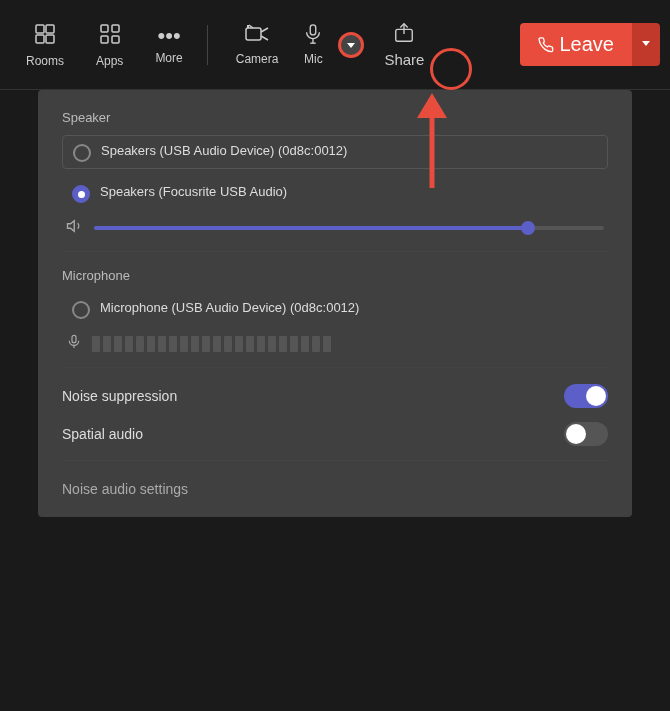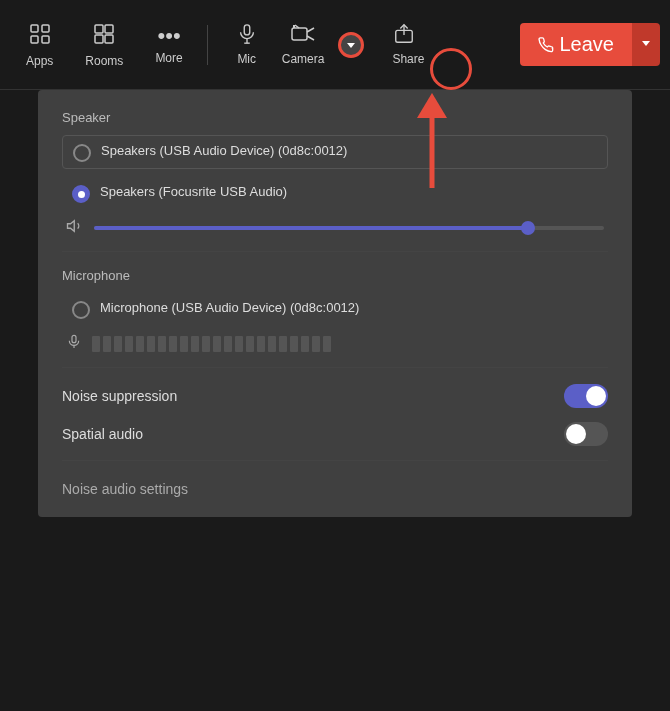--- a/index.html
+++ b/index.html
@@ -301,83 +301,83 @@
     }
   </style>
 </head>
 <body>
 
 <div class="topbar">
   <div class="nav-items">
     <div class="nav-item">
       <span class="nav-icon">
         <svg width="24" height="24" viewBox="0 0 24 24" fill="none" stroke="#ccc" stroke-width="1.5">
+          <rect x="3" y="3" width="8" height="8" rx="1"></rect>
+          <rect x="13" y="3" width="8" height="8" rx="1"></rect>
+          <rect x="3" y="13" width="8" height="8" rx="1"></rect>
+          <rect x="13" y="13" width="8" height="8" rx="1"></rect>
+        </svg>
+      </span>
+      <span>Rooms</span>
+    </div>
+    <div class="nav-item">
+      <span class="nav-icon">
+        <svg width="24" height="24" viewBox="0 0 24 24" fill="none" stroke="#ccc" stroke-width="1.5">
           <rect x="3" y="3" width="7" height="7" rx="1"></rect>
           <rect x="14" y="3" width="7" height="7" rx="1"></rect>
           <rect x="3" y="14" width="7" height="7" rx="1"></rect>
           <rect x="14" y="14" width="7" height="7" rx="1"></rect>
         </svg>
       </span>
       <span>Apps</span>
     </div>
     <div class="nav-item">
-      <span class="nav-icon">
-        <svg width="24" height="24" viewBox="0 0 24 24" fill="none" stroke="#ccc" stroke-width="1.5">
-          <rect x="3" y="3" width="8" height="8" rx="1"></rect>
-          <rect x="13" y="3" width="8" height="8" rx="1"></rect>
-          <rect x="3" y="13" width="8" height="8" rx="1"></rect>
-          <rect x="13" y="13" width="8" height="8" rx="1"></rect>
-        </svg>
-      </span>
-      <span>Rooms</span>
-    </div>
-    <div class="nav-item">
       <span class="nav-icon">•••</span>
       <span>More</span>
     </div>
     <div class="divider-v"></div>
     <div class="action-items">
-      <div class="action-btn">
-        <span class="nav-icon">
-          <svg width="22" height="22" viewBox="0 0 24 24" fill="none" stroke="#ccc" stroke-width="1.5">
-            <rect x="9" y="2" width="6" height="11" rx="3"></rect>
-            <path d="M5 10a7 7 0 0 0 14 0"></path>
-            <line x1="12" y1="17" x2="12" y2="22"></line>
-            <line x1="9" y1="22" x2="15" y2="22"></line>
-          </svg>
-        </span>
-        <span style="font-size:12px;color:#ccc;">Mic</span>
-      </div>
       <div class="action-btn">
         <span class="nav-icon">
           <svg width="24" height="22" viewBox="0 0 24 22" fill="none" stroke="#ccc" stroke-width="1.5">
             <rect x="1" y="5" width="15" height="12" rx="2"></rect>
             <line x1="16" y1="9" x2="23" y2="5"></line>
             <line x1="23" y1="17" x2="16" y2="13"></line>
             <line x1="4" y1="2" x2="8" y2="5"></line>
             <line x1="3" y1="2" x2="3" y2="5" stroke-width="2"></line>
           </svg>
         </span>
         <span style="font-size:12px;color:#ccc;">Camera</span>
+      </div>
+      <div class="action-btn">
+        <span class="nav-icon">
+          <svg width="22" height="22" viewBox="0 0 24 24" fill="none" stroke="#ccc" stroke-width="1.5">
+            <rect x="9" y="2" width="6" height="11" rx="3"></rect>
+            <path d="M5 10a7 7 0 0 0 14 0"></path>
+            <line x1="12" y1="17" x2="12" y2="22"></line>
+            <line x1="9" y1="22" x2="15" y2="22"></line>
+          </svg>
+        </span>
+        <span style="font-size:12px;color:#ccc;">Mic</span>
       </div>
 
       <div class="caret-btn">
         <svg width="12" height="12" viewBox="0 0 12 12" fill="white">
           <polygon points="2,4 10,4 6,9"></polygon>
         </svg>
       </div>
       <div class="action-btn" style="margin-left:6px;">
         <span class="nav-icon">
           <svg width="22" height="22" viewBox="0 0 24 24" fill="none" stroke="#ccc" stroke-width="1.5">
             <rect x="3" y="8" width="18" height="13" rx="2"></rect>
             <polyline points="12,2 12,13"></polyline>
             <polyline points="8,6 12,2 16,6"></polyline>
           </svg>
         </span>
-        <span style="font-size:12px;color:#ccc;margin-left:8px;">Share</span>
+        <span style="font-size:15px;color:#ccc;">Share</span>
       </div>
     </div>
   </div>
   <div class="leave-group">
     <button class="leave-btn">
       <svg width="16" height="16" viewBox="0 0 24 24" fill="none" stroke="#fff" stroke-width="2">
         <path d="M22 16.92v3a2 2 0 0 1-2.18 2 19.79 19.79 0 0 1-8.63-3.07A19.5 19.5 0 0 1 4.69 12 19.79 19.79 0 0 1 1.61 3.46 2 2 0 0 1 3.6 1.28h3a2 2 0 0 1 2 1.72c.127.96.361 1.903.7 2.81a2 2 0 0 1-.45 2.11L7.91 9a16 16 0 0 0 6 6l.92-.92a2 2 0 0 1 2.11-.45c.907.339 1.85.573 2.81.7A2 2 0 0 1 21.73 16.92z"></path>
       </svg>
       <span>Leave</span>
     </button>

